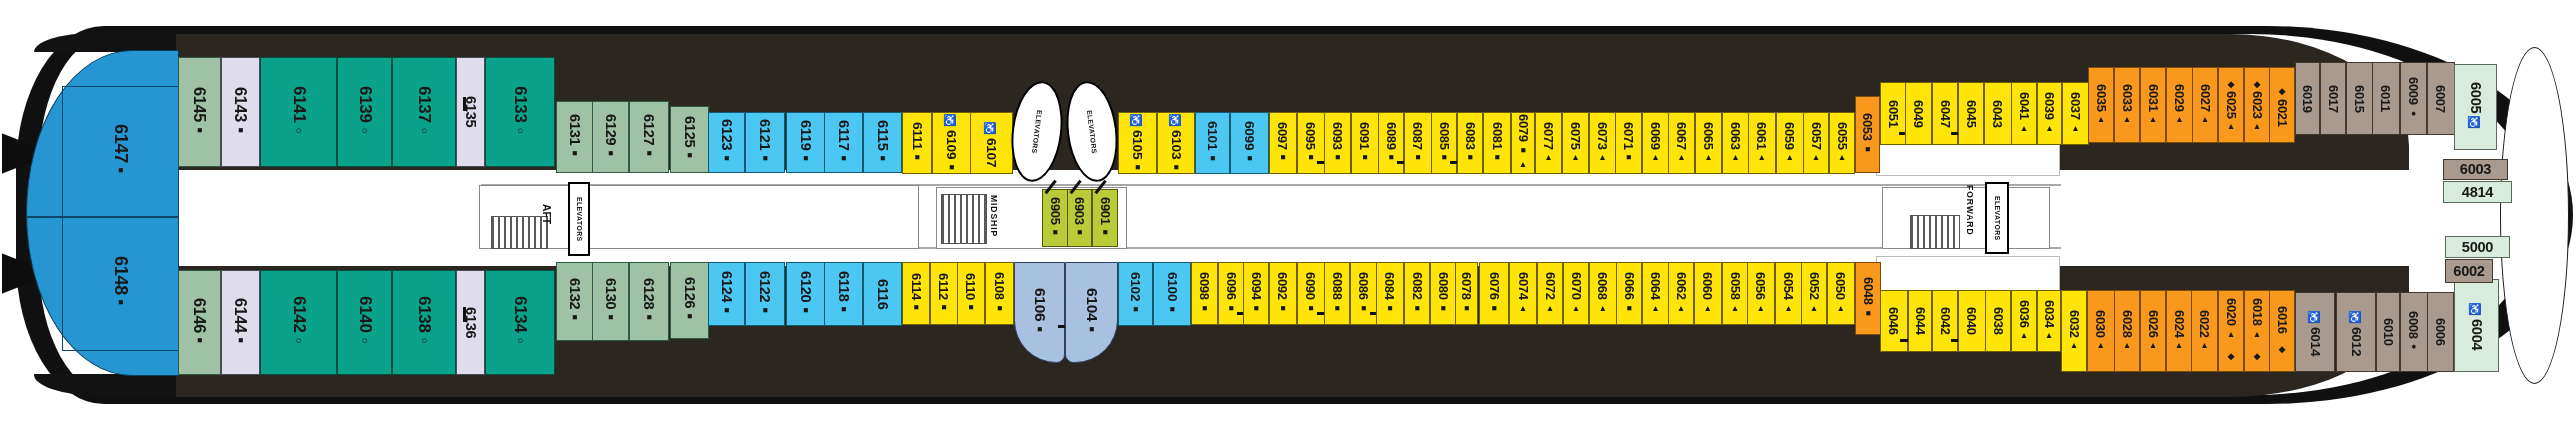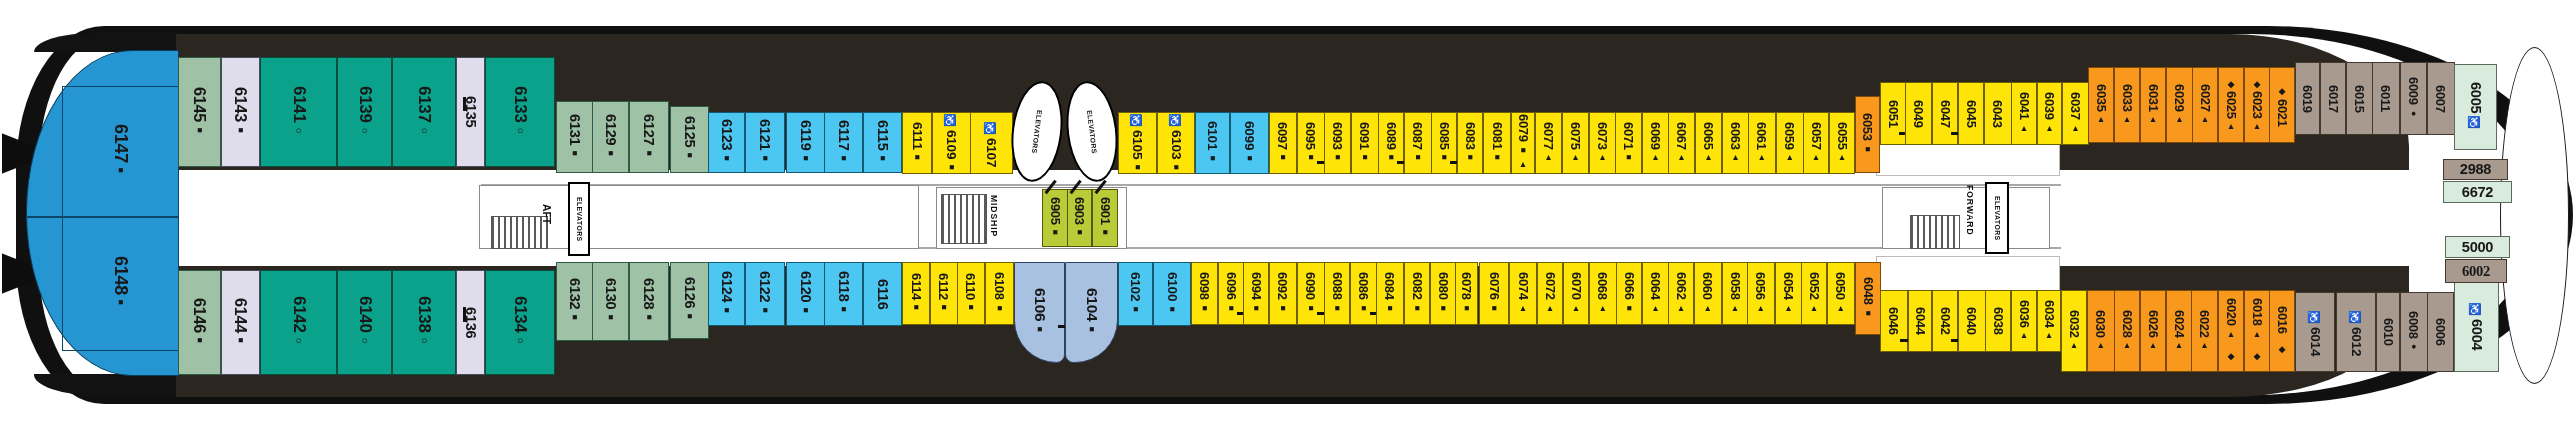--- a/index.html
+++ b/index.html
@@ -544,26 +544,26 @@
         </div>
       </div>
       <div class="cabin" style="left: 2454px; top: 64px; width: 43px; height: 86px; background: rgb(217, 235, 220); border-color: rgb(90, 107, 92);">
         <div class="lbl" style="font-size: 14.6px;">
           <span class="num">6005</span>
           <span class="mk" style="font-size: 11px;">♿</span>
         </div>
       </div>
       <div class="cabin horiz" style="left: 2443px; top: 159px; width: 65px; height: 20.6px; background: rgb(168, 154, 142); border-color: rgb(69, 57, 47);">
         <div class="lbl" style="font-size: 14.6px;">
-          <span class="num">2988</span>
+          <span class="num">6003</span>
         </div>
       </div>
       <div class="cabin horiz" style="left: 2443px; top: 181px; width: 69px; height: 21.5px; background: rgb(217, 235, 220); border-color: rgb(90, 107, 92);">
         <div class="lbl" style="font-size: 14.6px;">
-          <span class="num">6672</span>
+          <span class="num">4814</span>
         </div>
       </div>
       <div class="cabin" style="left: 178px; top: 270px; width: 43px; height: 105px; background: rgb(159, 193, 165); border-color: rgb(46, 91, 70);">
         <div class="lbl" style="font-size: 16.3px;">
           <span class="num">6146</span>
           <span class="mk">■</span>
         </div>
       </div>
       <div class="cabin" style="left: 221px; top: 270px; width: 39px; height: 105px; background: rgb(223, 220, 236); border-color: rgb(74, 74, 90);">
         <div class="lbl" style="font-size: 16.3px;">
@@ -989,21 +989,21 @@
         <div class="lbl" style="font-size: 14.6px;">
           <span class="mk" style="font-size: 11px;">♿</span>
           <span class="num">6004</span>
         </div>
       </div>
       <div class="cabin horiz" style="left: 2445px; top: 236px; width: 65px; height: 21.5px; background: rgb(217, 235, 220); border-color: rgb(90, 107, 92);">
         <div class="lbl" style="font-size: 14.6px;">
           <span class="num">5000</span>
         </div>
       </div>
-      <div class="cabin horiz" style="left: 2445px; top: 259px; width: 62px; height: 24px; background: rgb(168, 154, 142); border-color: rgb(69, 57, 47); font-family: Liberation Serif, serif;">
+      <div class="cabin horiz" style="left: 2445px; top: 259px; width: 48px; height: 24px; background: rgb(168, 154, 142); border-color: rgb(69, 57, 47);">
         <div class="lbl" style="font-size: 14.6px;">
           <span class="num">6002</span>
         </div>
       </div>
       <div class="cabin" style="left: 1042px; top: 189px; width: 26px; height: 58px; background: rgb(185, 203, 54); border-color: rgb(85, 89, 10);">
         <div class="lbl" style="font-size: 13px;">
           <span class="num">6905</span>
           <span class="mk">■</span>
         </div>
         <div class="slash"></div>

